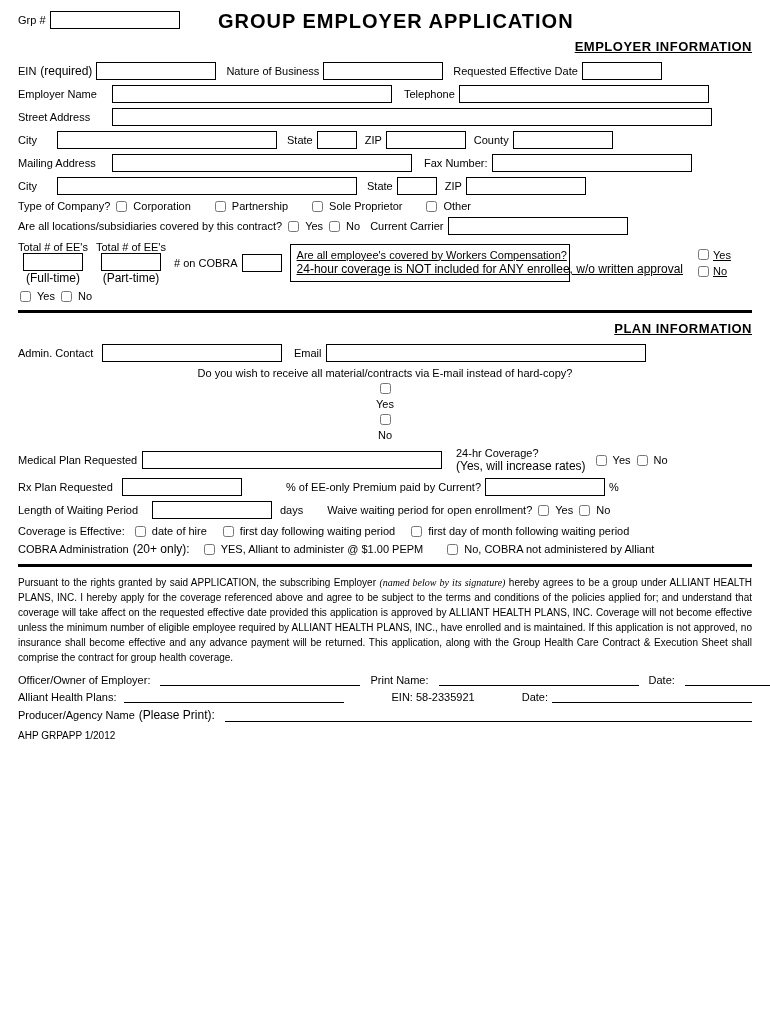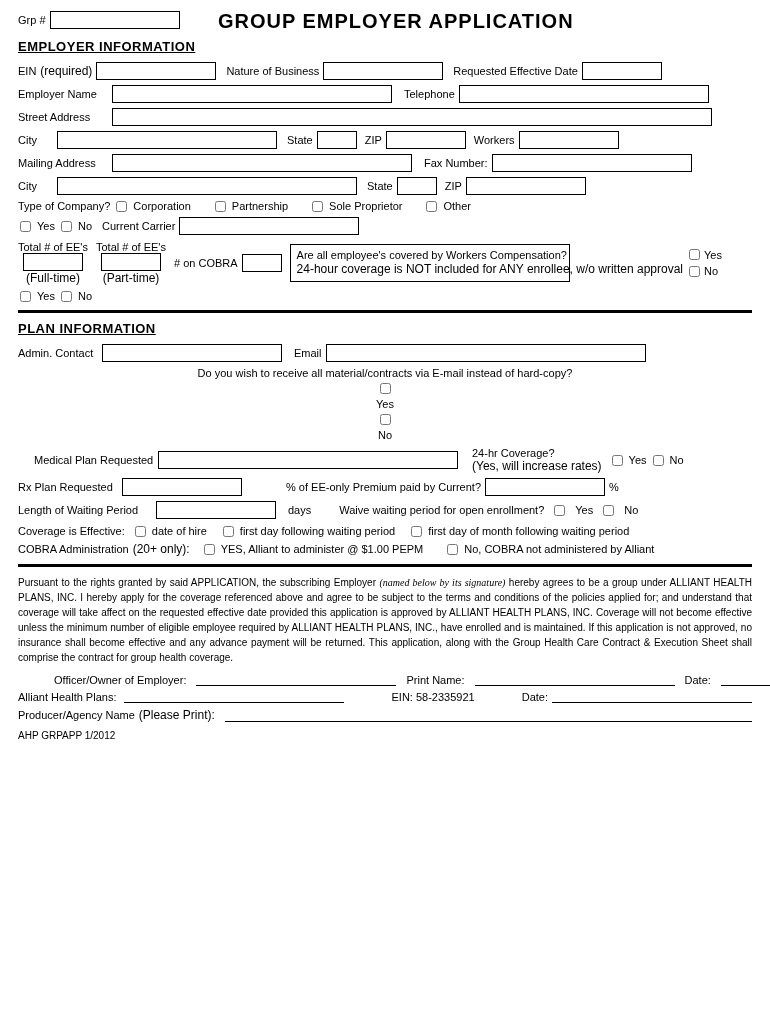--- a/index.html
+++ b/index.html
@@ -27,21 +27,21 @@
     .grp-input { width: 130px; border: 1px solid #000; height: 20px; }
     .title-row {
       display: flex;
       align-items: center;
       justify-content: space-between;
       margin-bottom: 6px;
     }
     .section-title {
       font-size: 13px;
       font-weight: bold;
-      text-align: left;
+      text-align: right;
       text-decoration: underline;
       margin: 6px 0 8px 0;
       letter-spacing: 0.5px;
     }
     .form-row {
       display: flex;
       align-items: center;
       margin-bottom: 5px;
       gap: 4px;
     }
@@ -162,21 +162,21 @@
   <input type="text" class="w600" style="">
 </div>
 
 <div class="form-row">
   <span class="label" style="width:35px;">City</span>
   <input type="text" class="w220" style="">
   <span class="label" style="margin-left:6px;">State</span>
   <input type="text" class="w40" style="">
   <span class="label" style="margin-left:4px;">ZIP</span>
   <input type="text" class="w80" style="">
-  <span class="label" style="margin-left:4px;">Workers</span>
+  <span class="label" style="margin-left:4px;">County</span>
   <input type="text" class="w100" style="">
 </div>
 
 <div class="form-row">
   <span class="label" style="width:90px;">Mailing Address</span>
   <input type="text" class="w300" style="">
   <span class="label" style="margin-left:8px;">Fax Number:</span>
   <input type="text" class="w200" style="">
 </div>
 
@@ -195,20 +195,21 @@
   <span class="label">Corporation</span>
   <input type="checkbox" style="margin-left: 20px;">
   <span class="label">Partnership</span>
   <input type="checkbox" style="margin-left: 20px;">
   <span class="label">Sole Proprietor</span>
   <input type="checkbox" style="margin-left: 20px;">
   <span class="label">Other</span>
 </div>
 
 <div class="form-row" style="margin-top:4px;">
+  <span class="label">Are all locations/subsidiaries covered by this contract?</span>
   <input type="checkbox" style="">
   <span class="label">Yes</span>
   <input type="checkbox" style="">
   <span class="label">No</span>
   <span class="label" style="margin-left:6px;">Current Carrier</span>
   <input type="text" class="w180" style="">
 </div>
 
 <div class="cobra-section" style="margin-top:6px;">
   <div style="display:flex;flex-direction:column;align-items:center;">
@@ -219,21 +220,21 @@
   <div style="display:flex;flex-direction:column;align-items:center;">
     <span class="label">Total # of EE's</span>
     <input type="text" class="w60" style="">
     <span class="label small-text">(Part-time)</span>
   </div>
   <div style="display:flex;align-items:center;gap:4px;">
     <span class="label"># on COBRA</span>
     <input type="text" class="w40" style="">
   </div>
   <div class="workers-comp-box">
-    <div style="display:flex;align-items:flex-start;gap:4px;">
+    <div style="display:flex;align-items:flex-start;gap:13px;text-decoration:underline;">
       <div>
         <span class="label">Are all employee's covered by Workers Compensation?</span>
         <span class="label small-text">24-hour coverage is NOT included for ANY enrollee, w/o written approval</span>
       </div>
       <div style="display:flex;flex-direction:column;gap:2px;">
         <div class="checkbox-label">
           <input type="checkbox" style="">
           <span>Yes</span>
         </div>
         <div class="checkbox-label">
@@ -264,42 +265,42 @@
 </div>
 
 <div class="form-row" style="margin-top:4px;flex-direction:column;">
   <span class="label">Do you wish to receive all material/contracts via E-mail instead of hard-copy?</span>
   <input type="checkbox" style="">
   <span class="label">Yes</span>
   <input type="checkbox" style="">
   <span class="label">No</span>
 </div>
 
-<div class="form-row" style="margin-top:6px;margin-left:16px;">
+<div class="form-row" style="margin-top:6px;">
   <span class="label" style="width:120px;">Medical Plan Requested</span>
   <input type="text" class="w300" style="">
   <div style="display:flex;flex-direction:column;margin-left:10px;">
     <span class="label">24-hr Coverage?</span>
     <span class="label small-text">(Yes, will increase rates)</span>
   </div>
   <input type="checkbox" style="margin-left: 6px;">
   <span class="label">Yes</span>
   <input type="checkbox" style="">
   <span class="label">No</span>
 </div>
 
 <div class="form-row" style="margin-top:4px;">
   <span class="label" style="width:100px;">Rx Plan Requested</span>
   <input type="text" class="w120" style="">
   <span class="label" style="margin-left:40px;">% of EE-only Premium paid by Current?</span>
   <input type="text" class="w120" style="">
   <span class="label">%</span>
 </div>
 
-<div class="form-row" style="margin-top:4px;gap:8px;">
+<div class="form-row" style="margin-top:4px;">
   <span class="label" style="width:130px;">Length of Waiting Period</span>
   <input type="text" class="w120" style="">
   <span class="label" style="margin-left:4px;">days</span>
   <span class="label" style="margin-left:20px;">Waive waiting period for open enrollment?</span>
   <input type="checkbox" style="">
   <span class="label">Yes</span>
   <input type="checkbox" style="">
   <span class="label">No</span>
 </div>
 
@@ -321,21 +322,21 @@
   <input type="checkbox" style="margin-left: 20px;">
   <span class="label">No, COBRA not administered by Alliant</span>
 </div>
 
 <hr class="divider-thick">
 
 <div class="legal-text">
   <span>Pursuant to the rights granted by said APPLICATION, the subscribing Employer</span> <em>(named below by its signature)</em> <span>hereby agrees to be a group under ALLIANT HEALTH PLANS, INC. I hereby apply for the coverage referenced above and agree to be subject to the terms and conditions of the policies applied for; and understand that coverage will take affect on the requested effective date provided this application is approved by ALLIANT HEALTH PLANS, INC. Coverage will not become effective unless the minimum number of eligible employee required by ALLIANT HEALTH PLANS, INC., have enrolled and is maintained. If this application is not approved, no insurance shall become effective and any advance payment will be returned. This application, along with the Group Health Care Contract &amp; Execution Sheet shall comprise the contract for group health coverage.</span>
 </div>
 
-<div class="signature-row" style="margin-top:8px;margin-left:36px;">
+<div class="signature-row" style="margin-top:8px;">
   <span class="label">Officer/Owner of Employer:</span>
   <span class="underline-text" style="width:180px;">&nbsp;</span>
   <span class="label">Print Name:</span>
   <span class="underline-text" style="width:180px;">&nbsp;</span>
   <span class="label">Date:</span>
   <span class="underline-text" style="width:80px;">&nbsp;</span>
 </div>
 
 <div class="form-row" style="margin-top:4px; align-items: flex-end;">
   <span class="label">Alliant Health Plans:</span>

